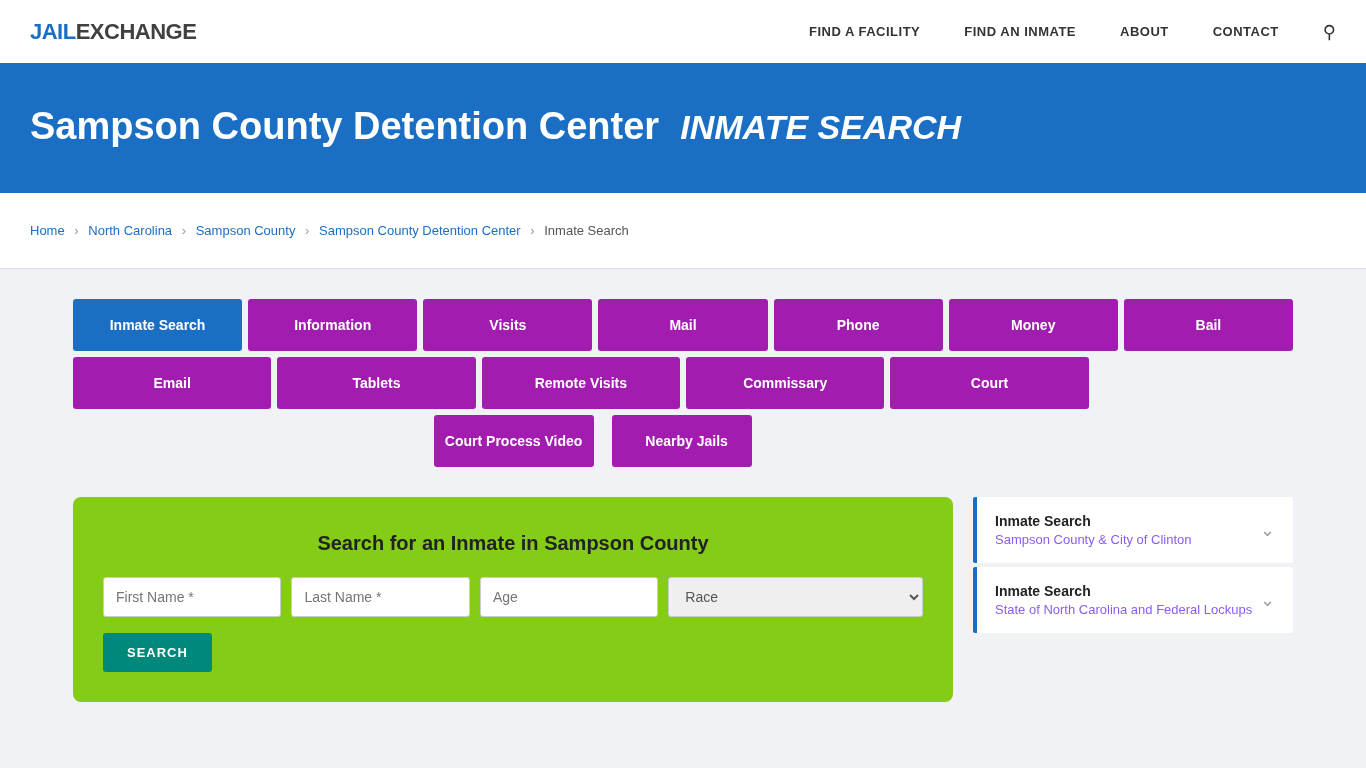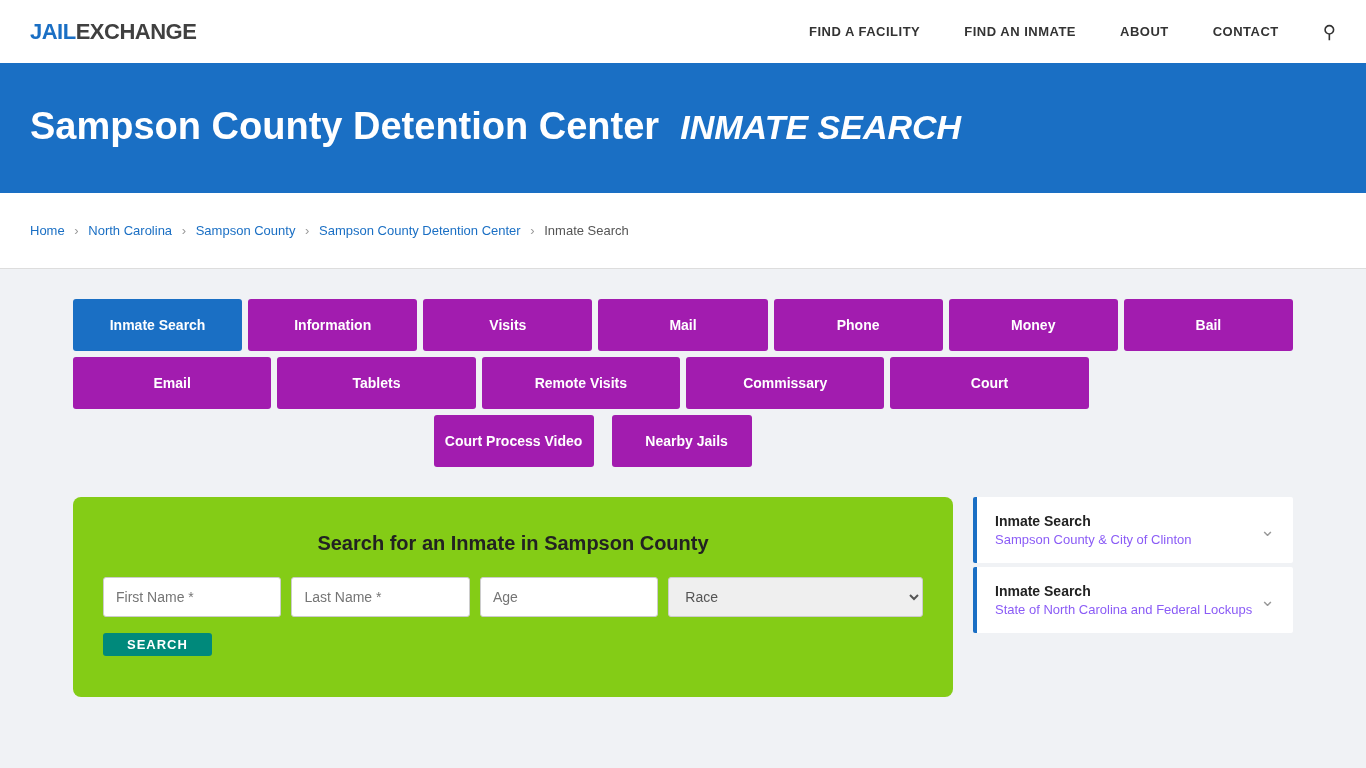--- a/index.html
+++ b/index.html
@@ -153,21 +153,21 @@
       flex: 1;
       min-width: 100px;
     }
     .search-fields select {
       flex: 1.5;
     }
     .search-btn {
       background: #00897b;
       color: #fff;
       border: none;
-      padding: 4px 24px;
+      padding: 12px 24px;
       font-size: 13px;
       font-weight: 700;
       letter-spacing: 1px;
       border-radius: 3px;
       cursor: pointer;
       text-transform: uppercase;
     }
 
     
     .sidebar {

